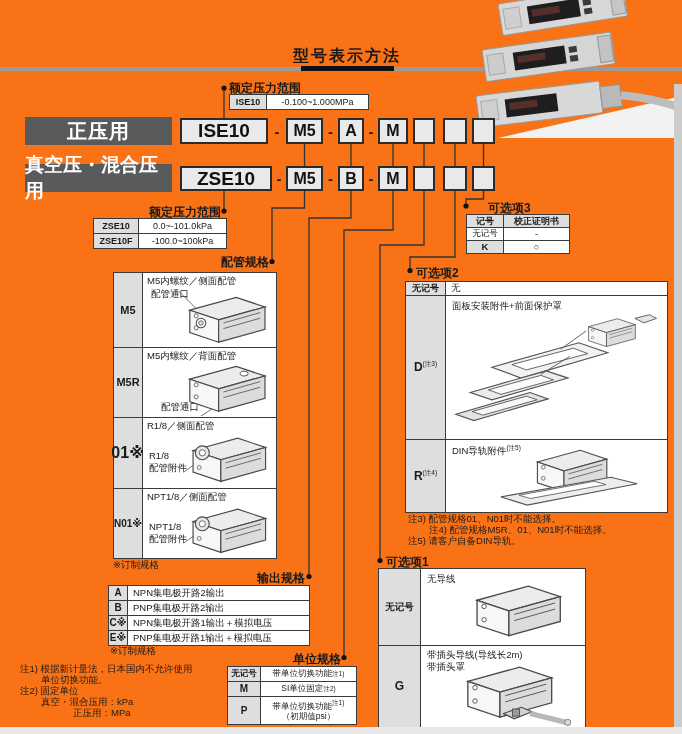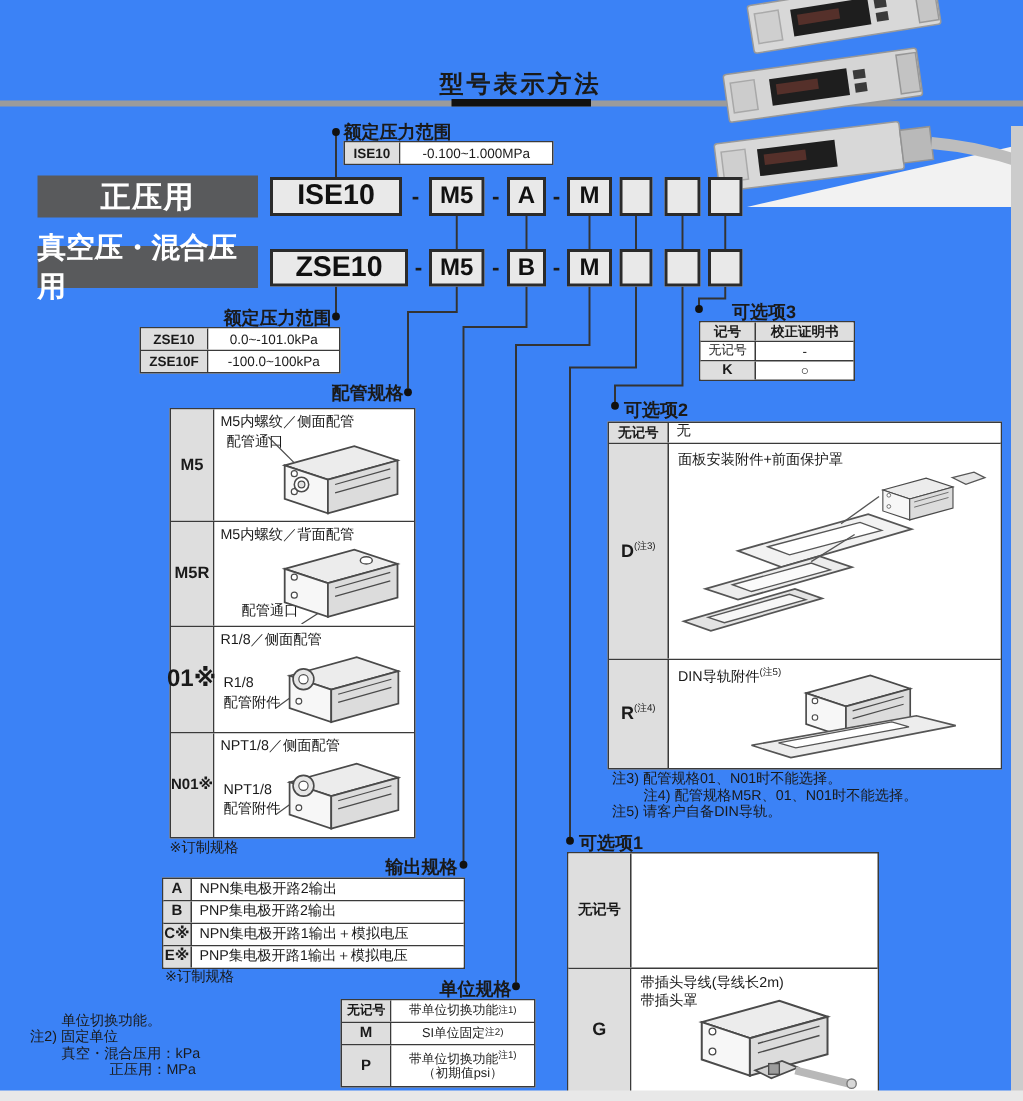--- a/index.html
+++ b/index.html
@@ -1,16 +1,16 @@
 <!DOCTYPE html>
 <html><head>
 <meta charset="utf-8">
 <style>
   html,body{margin:0;padding:0;background:#fff;}
-  .page{position:relative;width:682px;height:734px;background:#3b82f6;overflow:hidden;
+  .page{position:relative;width:682px;height:734px;background:#f97316;overflow:hidden;
         font-family:"Liberation Sans","DejaVu Sans",sans-serif;color:#1a1a1a;}
   .abs{position:absolute;box-sizing:border-box;}
   .code-box{background:#e9e9e9;border:2px solid #2b2b2b;display:flex;align-items:center;
             justify-content:center;font-weight:bold;color:#111;}
   .dash{display:flex;align-items:center;justify-content:center;font-weight:bold;font-size:15px;}
   .dark-label{background:#595a5c;color:#fff;display:flex;align-items:center;justify-content:center;
               font-weight:bold;letter-spacing:1px;}
   .sec-label{font-weight:bold;font-size:12px;white-space:nowrap;}
   .note{font-size:9.5px;white-space:nowrap;}
   .tbl{border:1.5px solid #3a3a3a;background:#fff;}
@@ -247,20 +247,21 @@
     </div>
     <div class="trow" style="height:27px;">
       <div class="tc key" style="width:33px;font-size:10px;">P</div>
       <div class="tc val center" style="font-size:8.5px;flex-direction:column;">
         <span><span>带单位切换功能</span><sup class="fn">注1)</sup></span>
         <span>（初期值psi）</span>
       </div>
     </div>
   </div>
 
+  <div class="abs note" style="left:20px;top:663px;">注1) 根据新计量法，日本国内不允许使用</div>
   <div class="abs note" style="left:41px;top:674px;">单位切换功能。</div>
   <div class="abs note" style="left:20px;top:685px;">注2) 固定单位</div>
   <div class="abs note" style="left:41px;top:696px;">真空・混合压用：kPa</div>
   <div class="abs note" style="left:73px;top:707px;">正压用：MPa</div>
 
   <div class="abs sec-label" style="left:488px;top:200px;">可选项3</div>
   <div class="abs tbl" style="left:466px;top:214px;width:104px;">
     <div class="trow" style="height:12px;">
       <div class="tc hd" style="width:37px;border-right:1px solid #3a3a3a;font-size:9px;">记号</div>
       <div class="tc hd" style="flex:1;font-size:9px;">校正证明书</div>
@@ -322,20 +323,26 @@
     </div>
   </div>
   <div class="abs note" style="left:408px;top:513px;">注3) 配管规格01、N01时不能选择。</div>
   <div class="abs note" style="left:429px;top:524px;">注4) 配管规格M5R、01、N01时不能选择。</div>
   <div class="abs note" style="left:408px;top:535px;">注5) 请客户自备DIN导轨。</div>
 
   <div class="abs sec-label" style="left:386px;top:554px;">可选项1</div>
   <div class="abs tbl" style="left:378px;top:568px;width:208px;">
     <div class="trow" style="height:76px;">
       <div class="tc key" style="width:42px;font-size:9.5px;">无记号</div>
+      <div class="content-cell">
+        <div class="cell-desc" style="left:6px;top:4px;">无导线</div>
+        <svg class="abs" style="left:36px;top:10px;" width="118" height="62" viewBox="0 0 120 70">
+          <use href="#isobox"></use>
+        </svg>
+      </div>
     </div>
     <div class="trow" style="height:82px;">
       <div class="tc key" style="width:42px;font-size:12px;">G</div>
       <div class="content-cell">
         <div class="cell-desc" style="left:6px;top:3px;">带插头导线(导线长2m)</div>
         <div class="cell-desc" style="left:6px;top:15px;">带插头罩</div>
         <svg class="abs" style="left:30px;top:14px;" width="130" height="66" viewBox="0 0 140 74">
           <use href="#isobox"></use>
           <polygon points="56,60 76,53 88,58 68,66" fill="#d2d2d2" stroke="#4a4a4a" stroke-width="1.3"></polygon>
           <rect x="66" y="55" width="8" height="8" fill="#9c9c9c" stroke="#4a4a4a"></rect>

